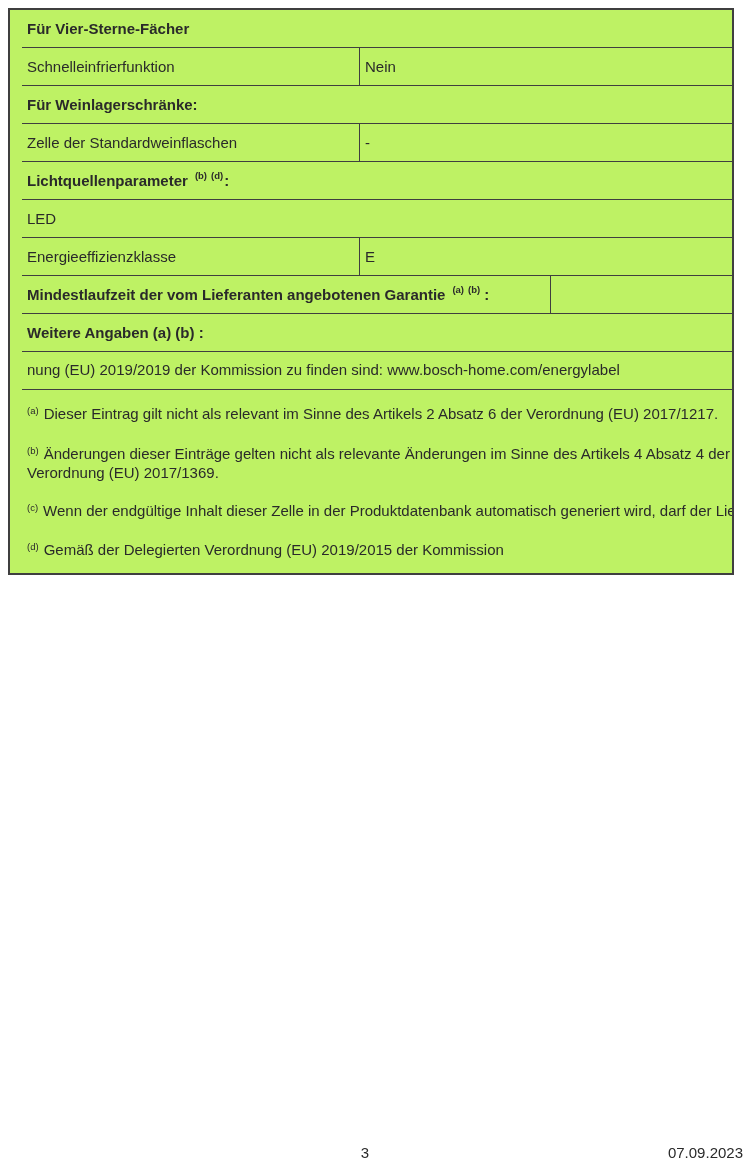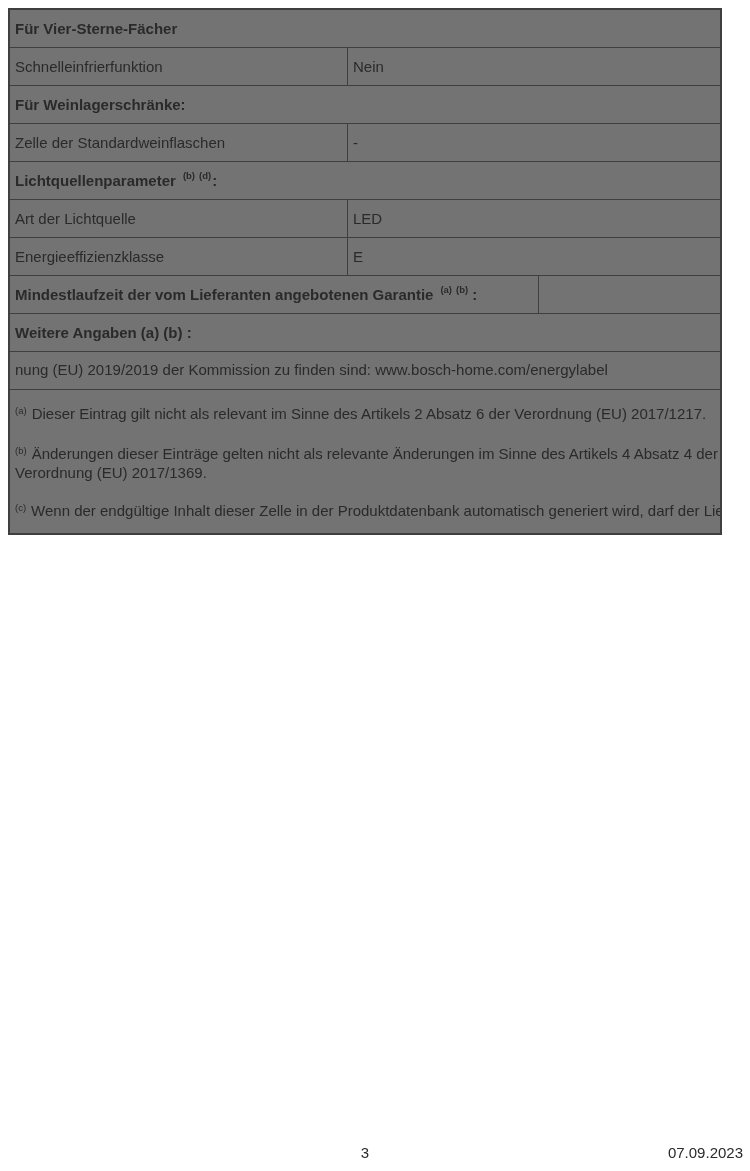--- a/index.html
+++ b/index.html
@@ -12,21 +12,22 @@
     font-size: 15px;
     color: #2a2a2a;
     overflow: hidden;
   }
   .doc-table {
     position: absolute;
     left: 8px;
     top: 8px;
     width: 710px;
     border: 2px solid #3f3f3f;
-    background: #737373;
+    background: #bef264;
+    padding-left: 12px;
   }
   .t-row {
     display: flex;
     align-items: stretch;
     border-bottom: 1.5px solid #3f3f3f;
     min-height: 38px;
     box-sizing: border-box;
   }
   .t-row:last-child { border-bottom: none; }
   .cell {
@@ -122,23 +123,20 @@
     <div class="t-row">
       <div class="cell c-full bold">
         <span>Lichtquellenparameter</span>
           <span class="sup">(b)</span>
           <span class="sup">(d)</span>
           <span class="suffix">:</span>
       </div>
     </div>
 
     <div class="t-row">
-      <div class="cell c-label">
-        <span>Art der Lichtquelle</span>
-      </div>
       <div class="cell c-value">
         <span>LED</span>
       </div>
     </div>
 
     <div class="t-row">
       <div class="cell c-label">
         <span>Energieeffizienzklasse</span>
       </div>
       <div class="cell c-value">
@@ -169,20 +167,21 @@
 
     <div class="t-row">
       <div class="cell c-full fn-cell">
 
         <p class="fn"><span class="sup">(a)</span><span class="fn-line1">Dieser Eintrag gilt nicht als relevant im Sinne des Artikels 2 Absatz 6 der Verordnung (EU) 2017/1217.</span><span class="fn-line2"></span></p>
 
         <p class="fn"><span class="sup">(b)</span><span class="fn-line1">Änderungen dieser Einträge gelten nicht als relevante Änderungen im Sinne des Artikels 4 Absatz 4 der</span><span class="fn-line2">Verordnung (EU) 2017/1369.</span></p>
 
         <p class="fn"><span class="sup">(c)</span><span class="fn-line1">Wenn der endgültige Inhalt dieser Zelle in der Produktdatenbank automatisch generiert wird, darf der Lie-</span></p>
 
+        <p class="fn"><span class="sup">(d)</span><span class="fn-line1">Gemäß der Delegierten Verordnung (EU) 2019/2015 der Kommission</span><span class="fn-line2"></span></p>
 
       </div>
     </div>
 
   </div>
 
   <div class="footer-page">3</div>
   <div class="footer-date">07.09.2023</div>
 
 </div>

